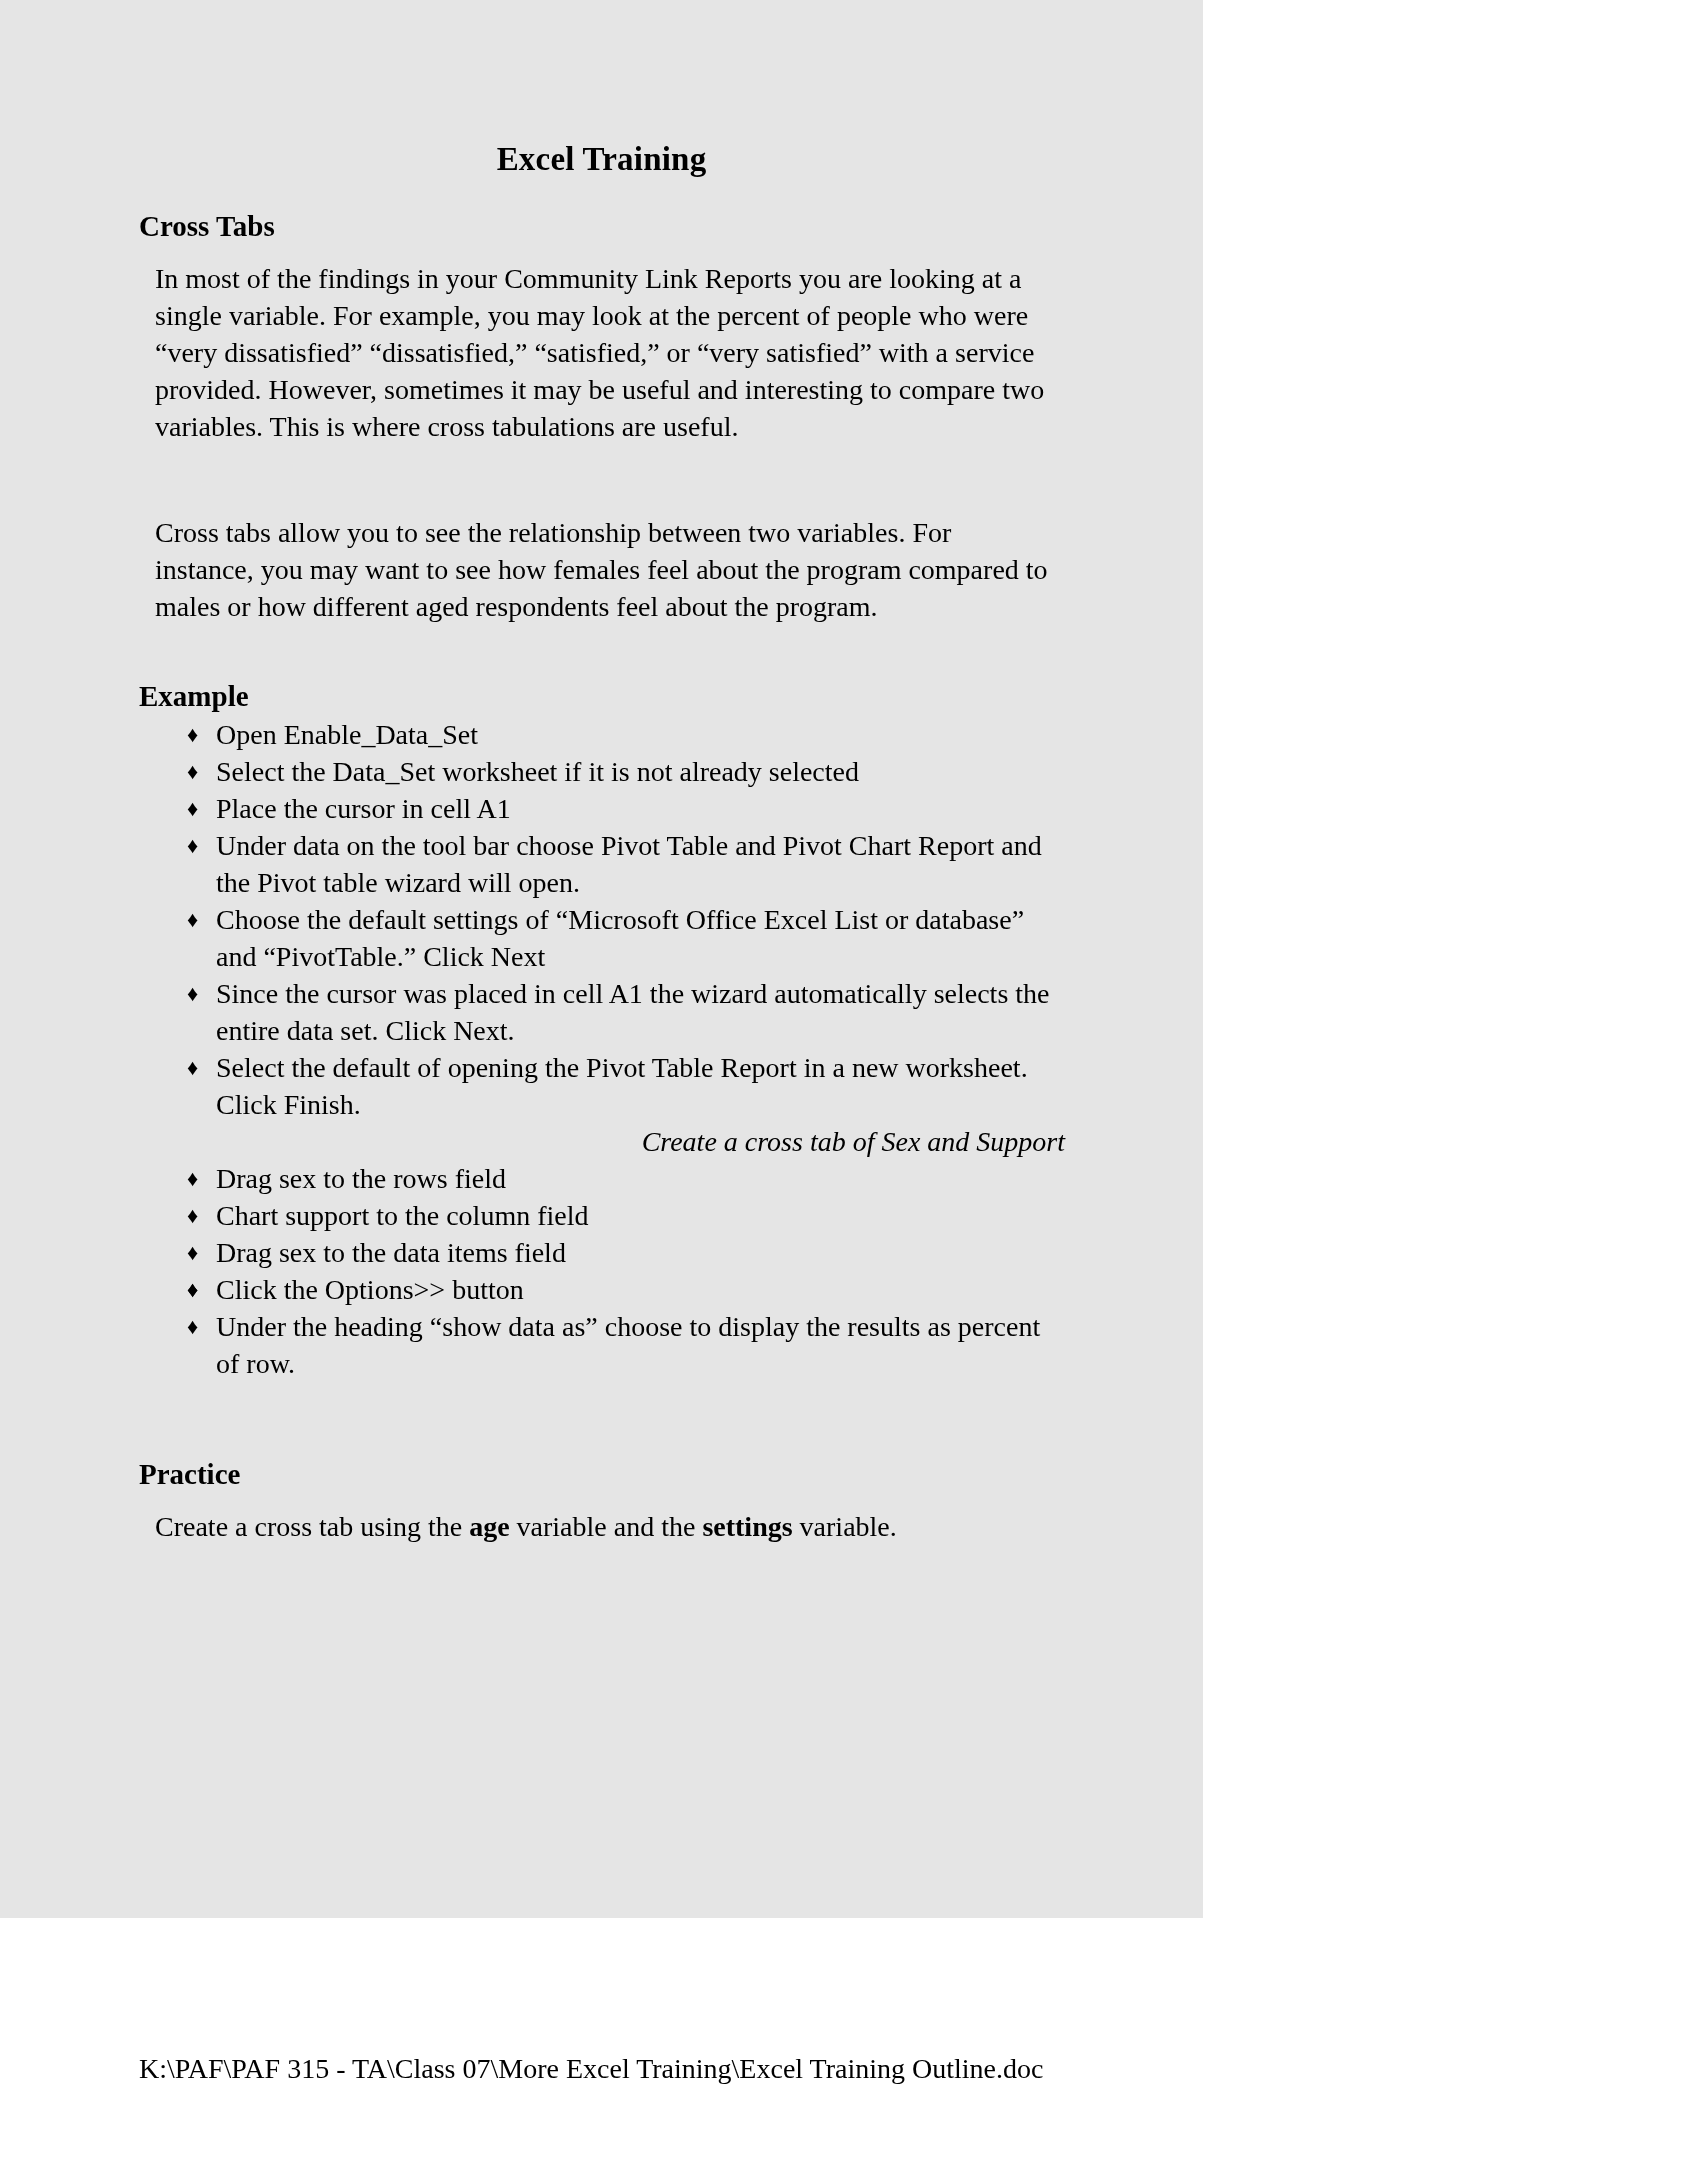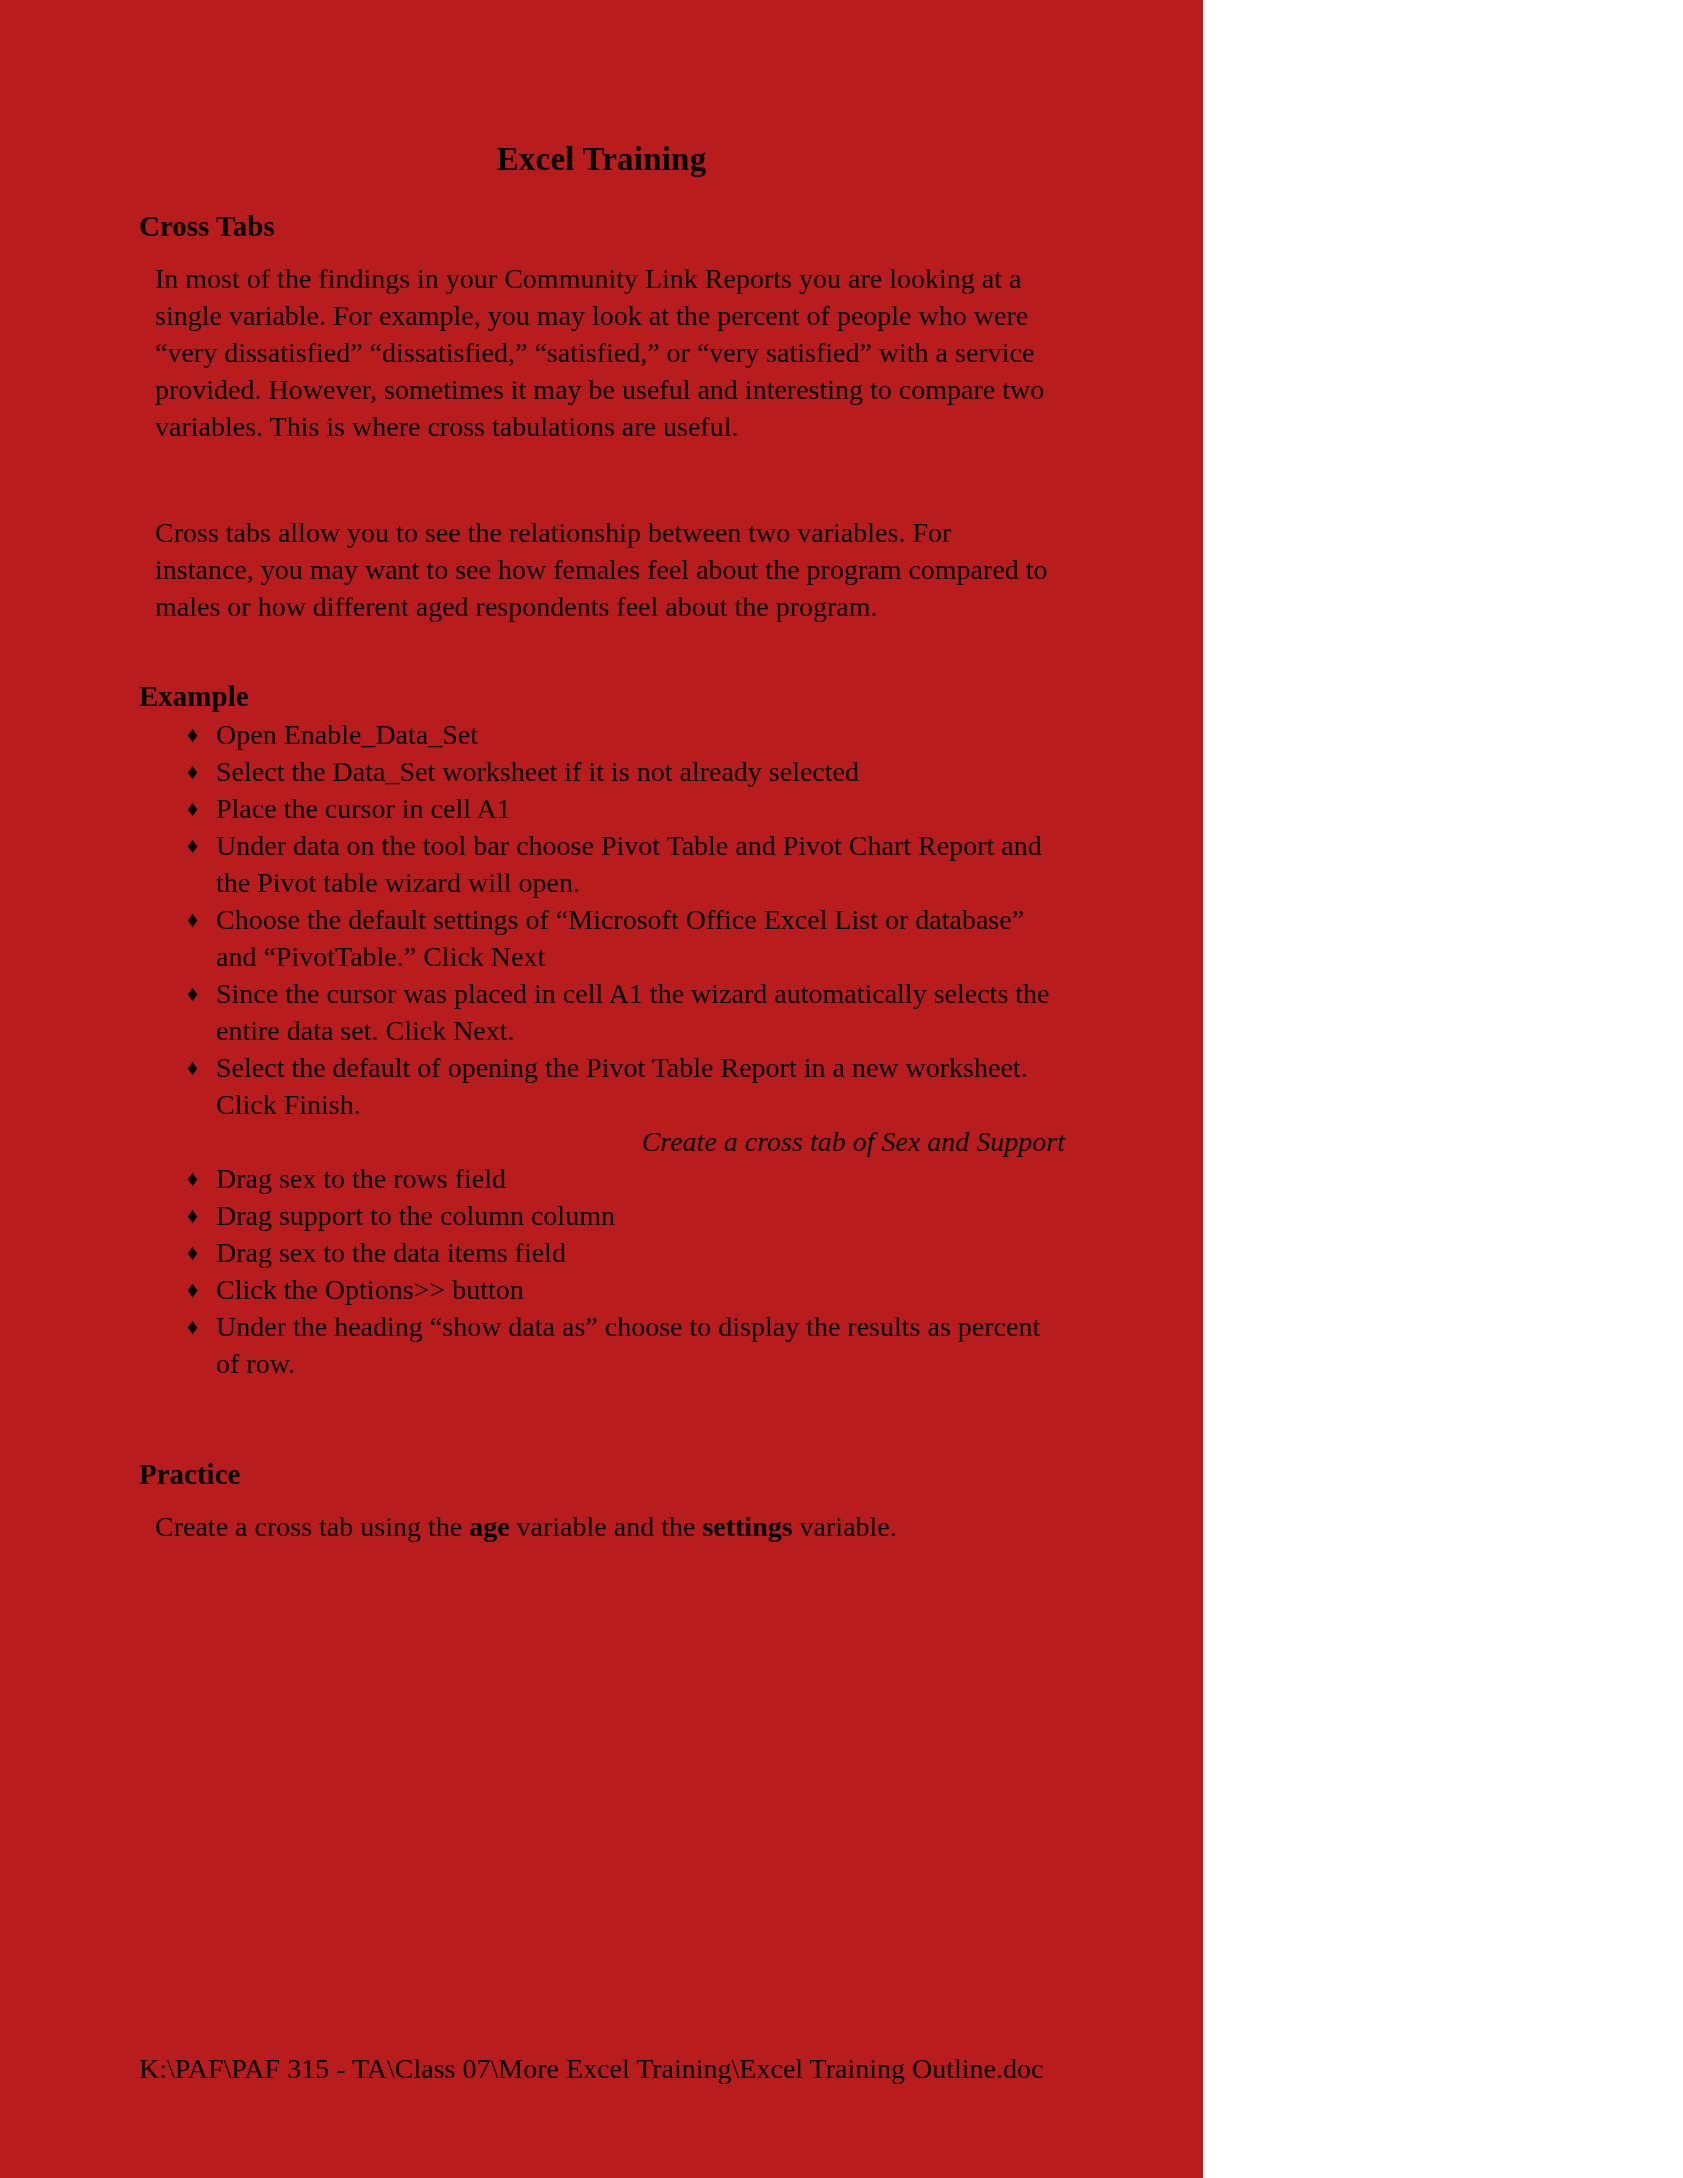--- a/index.html
+++ b/index.html
@@ -21,22 +21,22 @@
     width: 1683px;
     height: 2178px;
     background: #ffffff;
   }
   
   .sheet {
     position: absolute;
     left: 0;
     top: 0;
     width: 1203px;
-    height: 2178px;
-    background: #b91c1c;
+    height: 1918px;
+    background: #e5e5e5;
     box-sizing: border-box;
     padding: 4px;
   }
   .doc-title {
     text-align: center;
     font-size: 33px;
     font-weight: bold;
     letter-spacing: 0.2px;
     margin: 0;
     position: absolute;
@@ -158,21 +158,21 @@
 
       <p class="italic-line">Create a cross tab of Sex and Support</p>
 
       <ul class="bullets">
         <li>
           <span class="bullet-glyph">♦</span>
           <span>Drag sex to the rows field</span>
         </li>
         <li>
           <span class="bullet-glyph">♦</span>
-          <span>Drag support to the column column</span>
+          <span>Chart support to the column field</span>
         </li>
         <li>
           <span class="bullet-glyph">♦</span>
           <span>Drag sex to the data items field</span>
         </li>
         <li>
           <span class="bullet-glyph">♦</span>
         </li>
         <li>
           <span class="bullet-glyph">♦</span>

